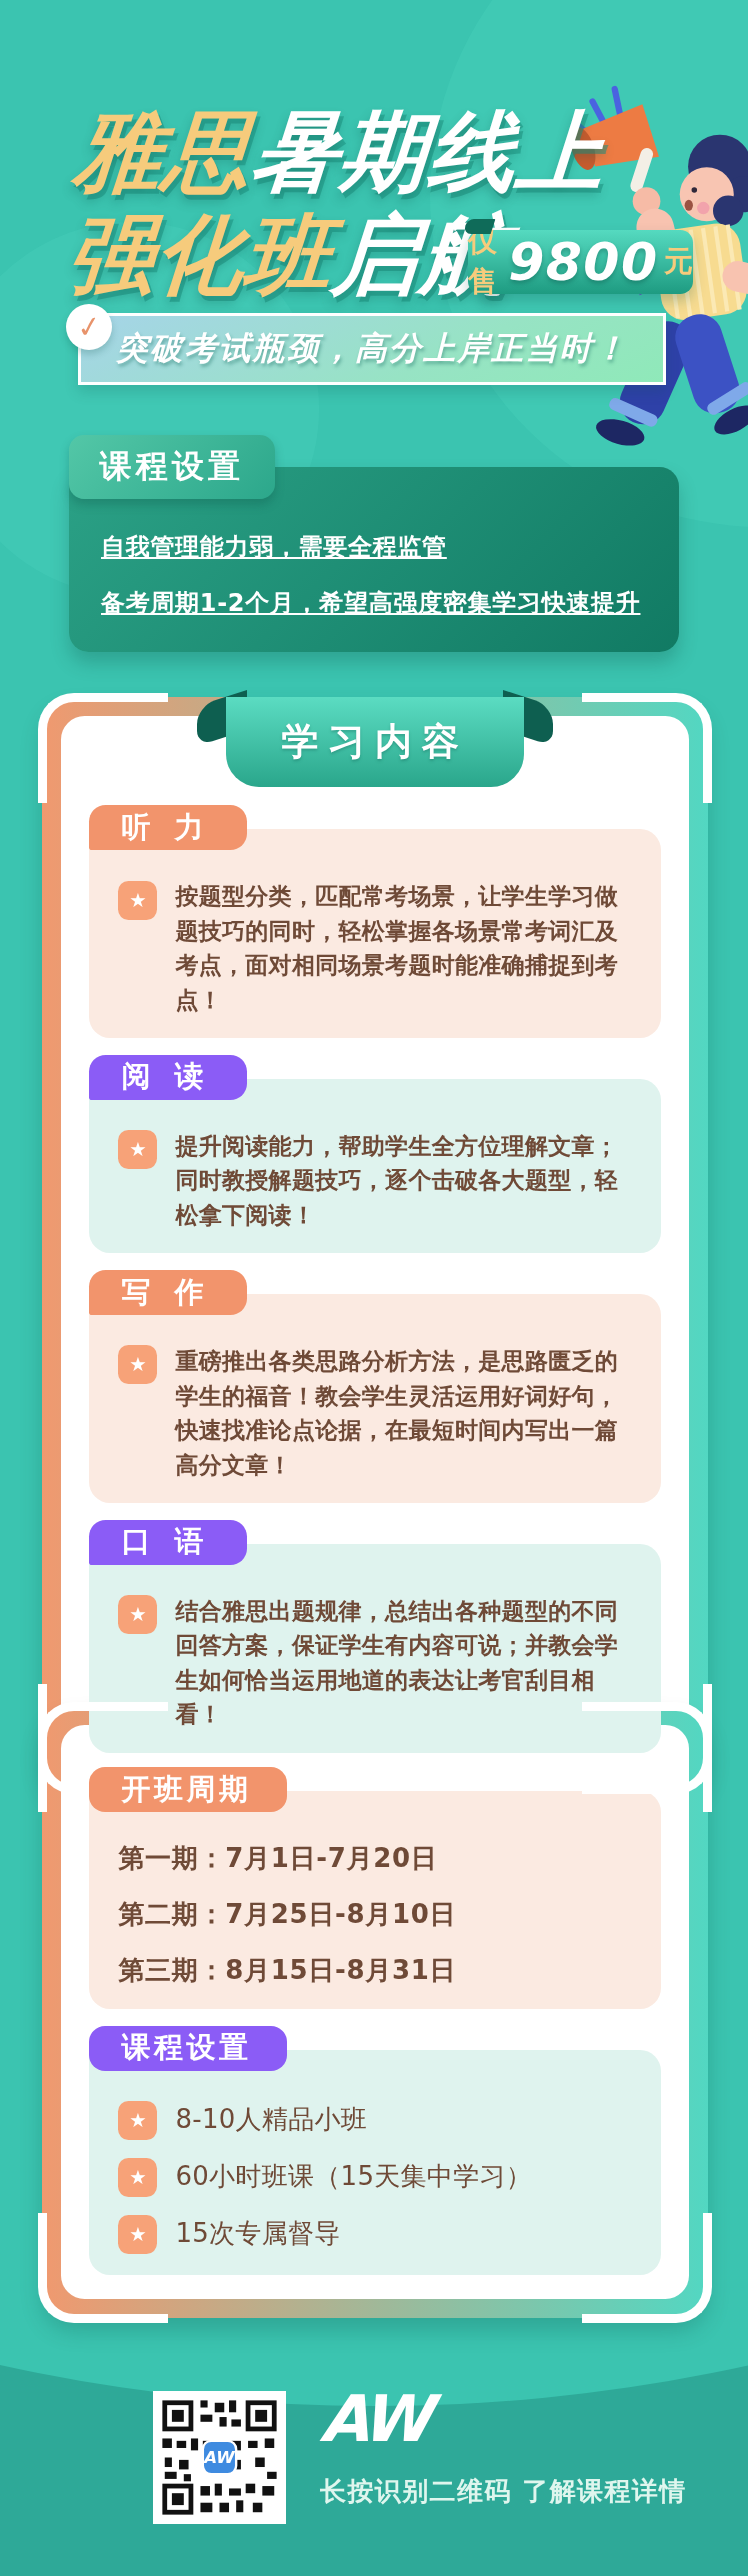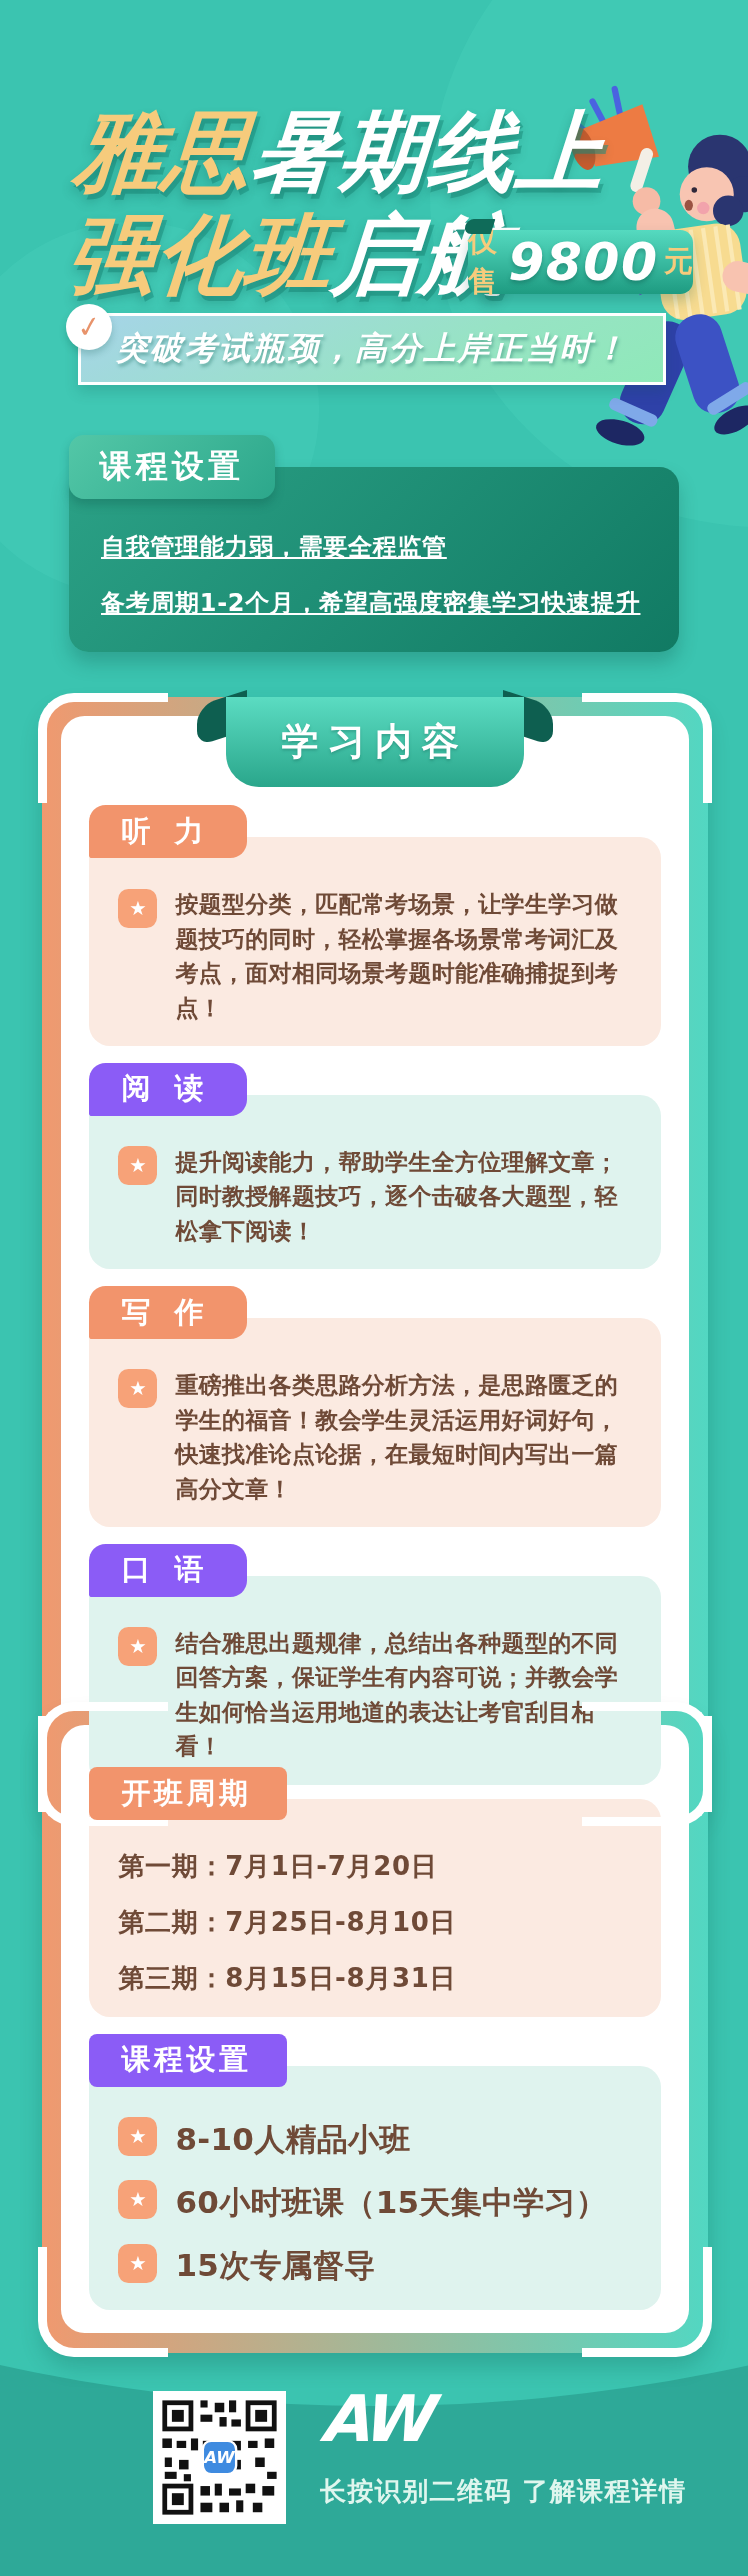--- a/index.html
+++ b/index.html
@@ -67,36 +67,36 @@
           background:linear-gradient(180deg,#5BDCC2,#2AA68B);
           display:flex;align-items:center;justify-content:center;
           color:#fff;font-size:37px;font-weight:800;letter-spacing:9.7px;
           text-shadow:0 2.1px 2.8px rgba(20,100,86,.35);}
   .fold{position:absolute;top:1.4px;width:50px;height:40px;background:#0E5F50;z-index:3;}
   .fold.l{left:calc(50% - 178px);transform:skewY(-18deg);border-radius:18px 0 0 15.3px;}
   .fold.r{right:calc(50% - 178px);transform:skewY(18deg);border-radius:0 18px 15.3px 0;}
   
   .sec{position:relative;margin-bottom:16.6px;}
   .sec:last-child{margin-bottom:0;}
-  .chip{position:relative;z-index:2;display:inline-flex;align-items:center;height:53px;
+  .chip{position:relative;z-index:2;display:inline-flex;align-items:center;height:45px;
         padding:0 36px 0 32px;border-radius:16.6px 16.6px 16.6px 2.8px;color:#fff;font-weight:800;
         font-size:29px;letter-spacing:7px;}
   .chip.orange{background:#F2946C;} .chip.teal{background:#8b5cf6;}
-  .chip.heavy{letter-spacing:3.5px;font-weight:900;border-radius:8px;}
+  .chip.heavy{letter-spacing:3.5px;font-weight:900;border-radius:16px;}
   .box{position:relative;z-index:1;margin-top:-21px;border-radius:0 21px 21px 21px;
        padding:50px 29px 21px 29px;}
   .box.orange{background:#FBEAE1;} .box.teal{background:#DFF3EE;}
   .row{display:flex;gap:18px;align-items:flex-start;margin-bottom:16.6px;}
   .row:last-child{margin-bottom:0;}
   .star{flex:0 0 auto;width:39px;height:39px;margin-top:1.4px;border-radius:10.4px;background:#F7A278;
         color:#fff;display:flex;align-items:center;justify-content:center;font-size:19.4px;}
   .row p{margin:0;font-size:23px;line-height:1.5;color:#6F4A37;font-weight:600;letter-spacing:0.3px;}
   .sched p{margin:0 0 21px 0;font-size:26px;font-weight:800;color:#6F4A37;letter-spacing:0.7px;}
   .sched p:last-child{margin-bottom:0;}
-  .course .row p{font-size:31px;font-weight:700;}
+  .course .row p{font-size:26px;font-weight:400;}
   
   .qr{position:absolute;left:153px;top:2391px;width:133px;height:133px;background:#fff;
       box-sizing:border-box;padding:7px;}
   .brand{position:absolute;left:326px;top:2387px;display:flex;align-items:center;gap:18px;z-index:2;}
   .brand-mark{color:#fff;font-size:64px;font-weight:900;font-style:italic;letter-spacing:-5.5px;
       transform:skewX(-6deg);line-height:1;}
   .brand-col{display:flex;flex-direction:column;}
   .brand-name{color:#fff;font-size:40px;font-weight:800;letter-spacing:4.2px;line-height:1.15;}
   .brand-sub{color:#EAFBF5;font-size:16.6px;letter-spacing:2.1px;font-weight:600;}
   .tip{position:absolute;left:320px;top:2474px;color:#DFF6EE;font-size:26px;font-weight:600;

